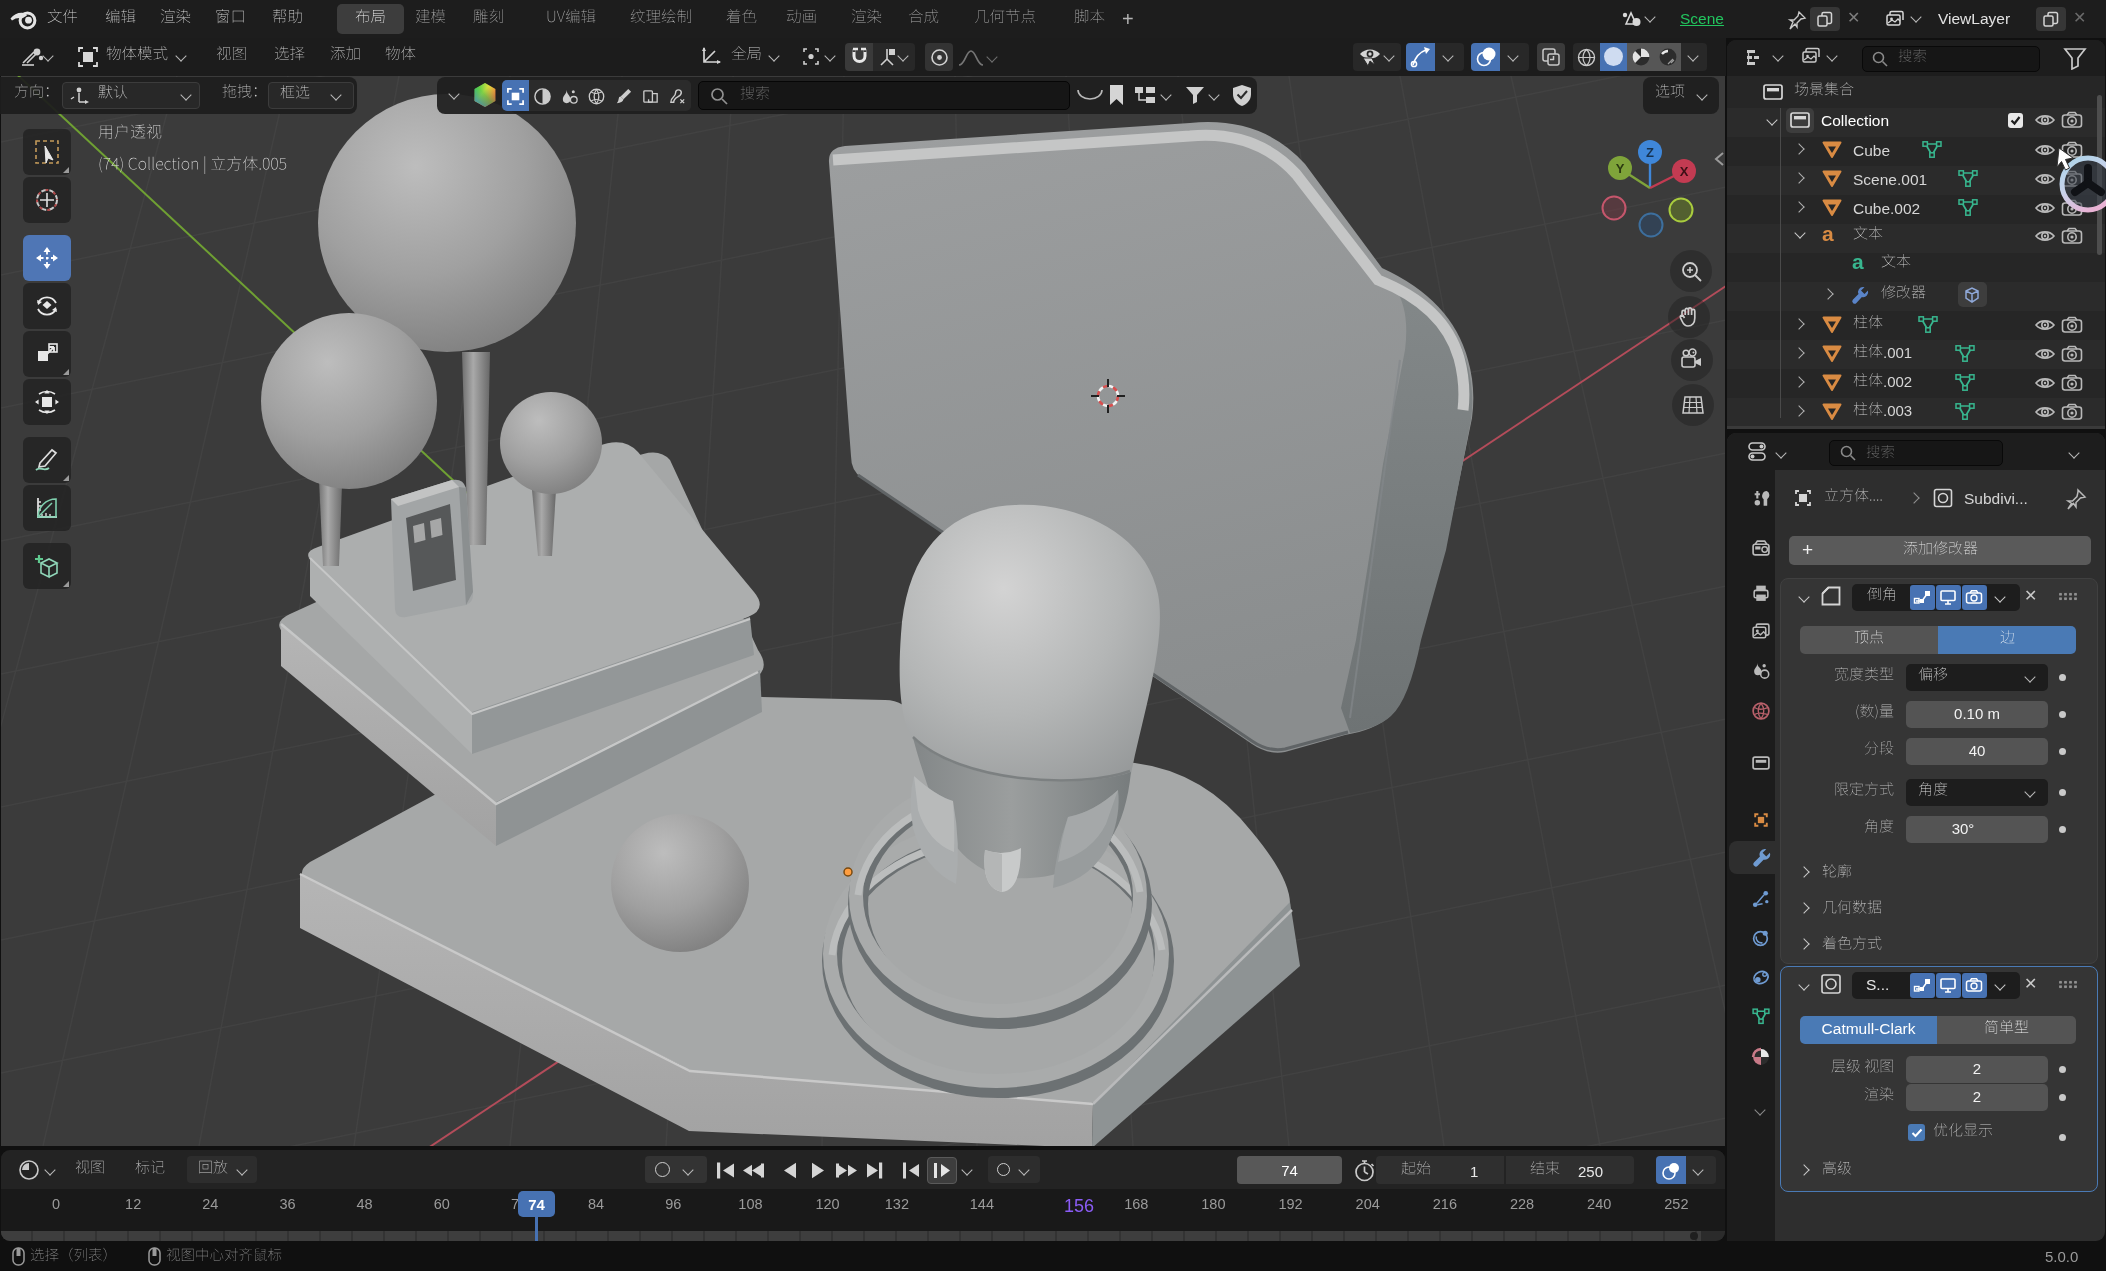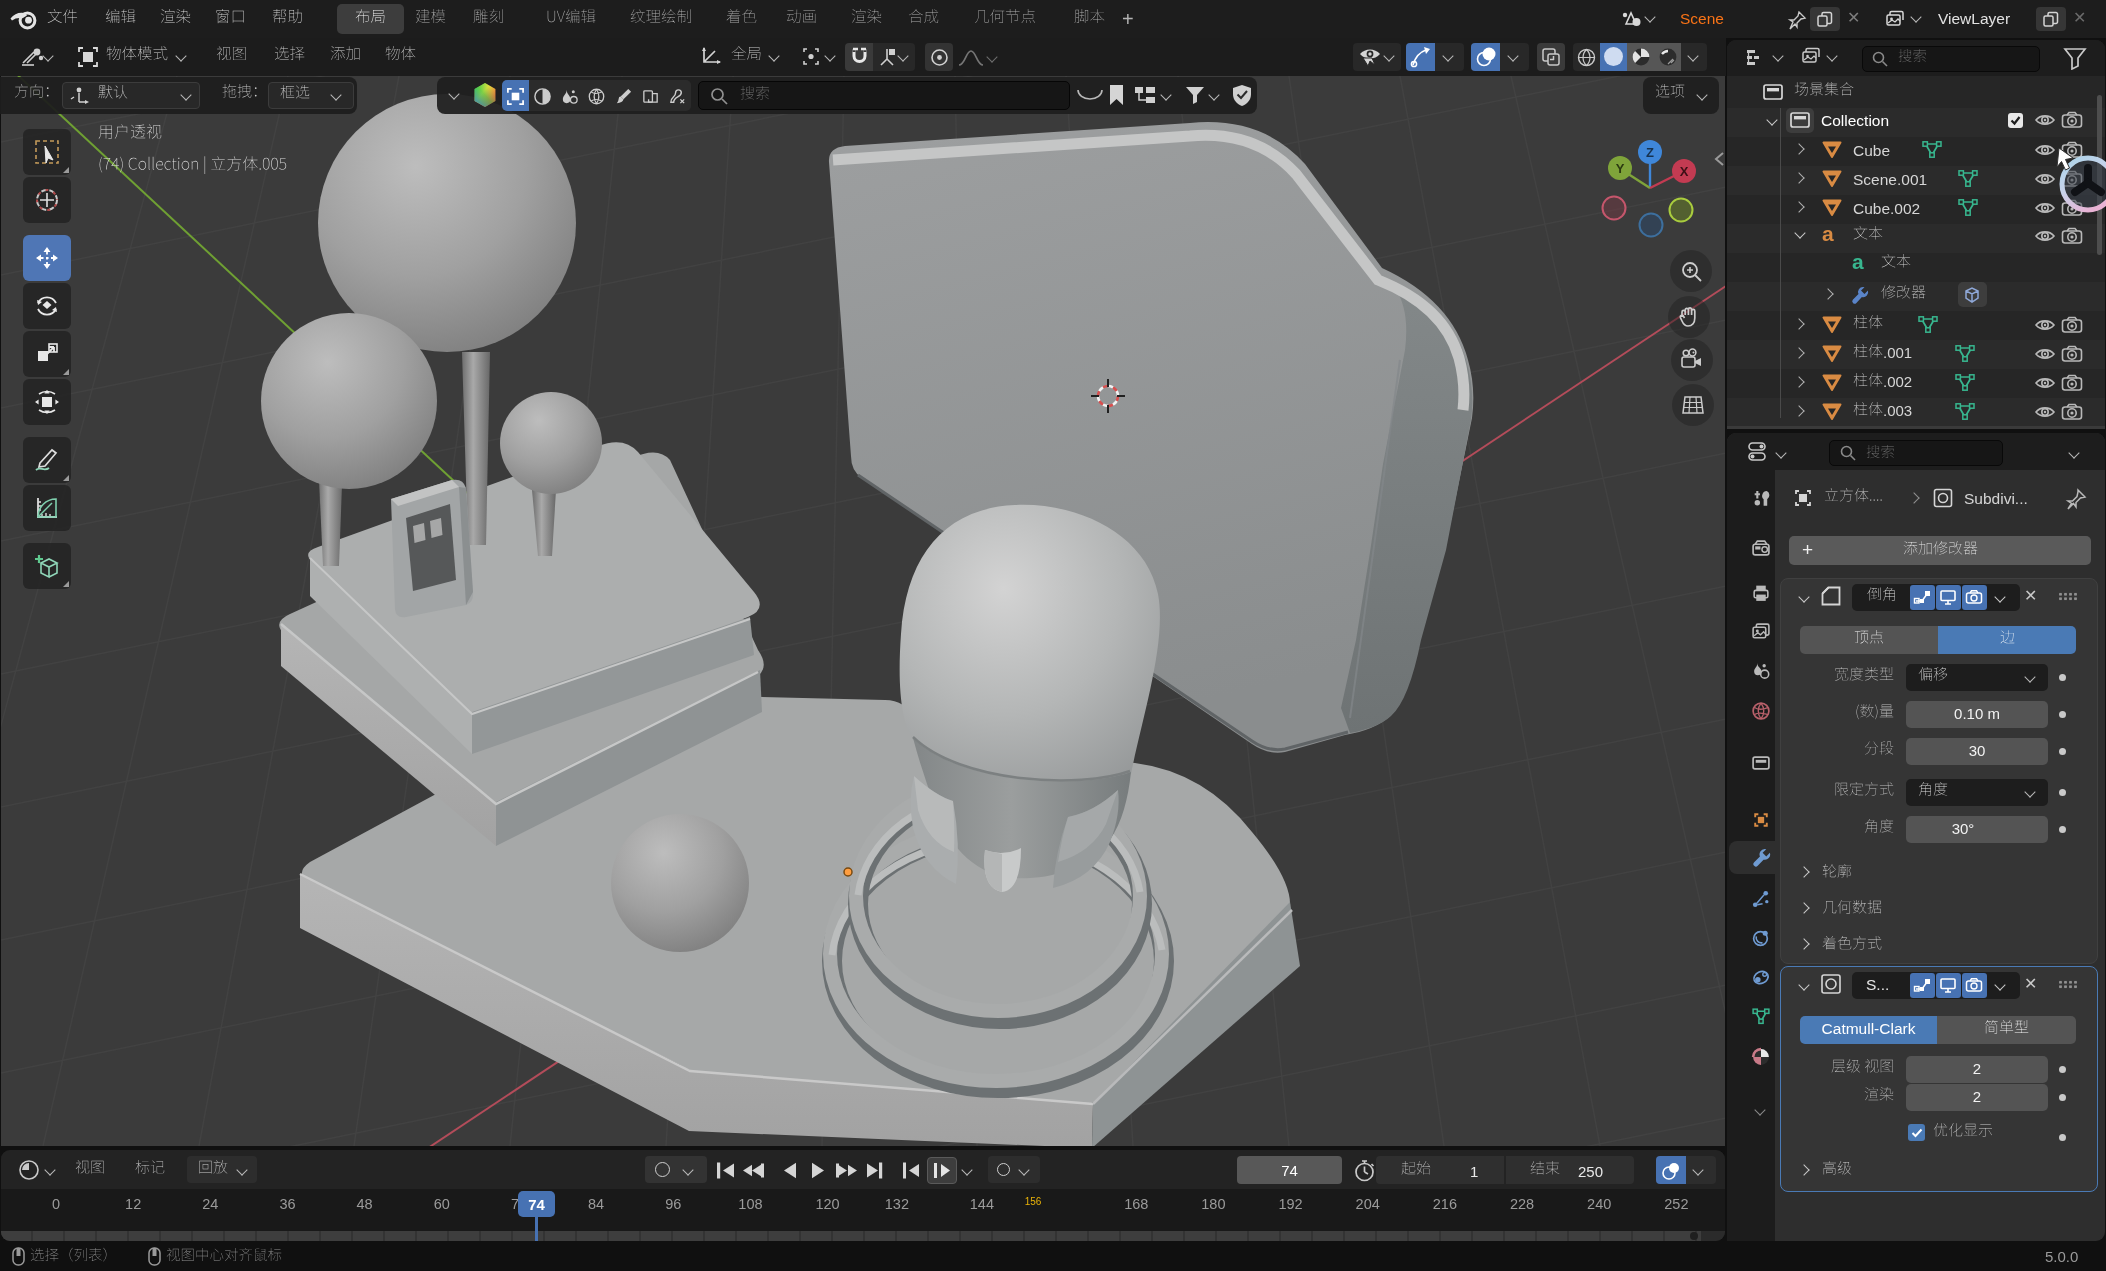--- a/index.html
+++ b/index.html
@@ -352,21 +352,21 @@
           <use href="#u672c" x="1000"></use>
         </g>
       </svg></div>
     <div class="abs" style="left:1122px;top:8px;font-size:20px;color:#b4b4b4;white-space:nowrap;">+</div>
     <svg class="abs" style="left:1618px;top:9px" width="26" height="20" viewBox="0 0 26 20">
 <path d="M8 15 L13 4 L18 15 Z" fill="none" stroke="#d8d8d8" stroke-width="1.6"></path>
 <circle cx="18.5" cy="13" r="4" fill="#d8d8d8"></circle>
       <circle cx="7" cy="6" r="2.2" fill="#d8d8d8"></circle>
     </svg>
     <div class="abs" style="left:1646px;top:13px;width:8.0px;height:8.0px;border-right:1.7px solid #b9b9b9;border-bottom:1.7px solid #b9b9b9;transform:rotate(45deg)"></div>
-    <div class="abs" style="left:1680px;top:10px;font-size:15.5px;color:#f97316;white-space:nowrap;">Scene</div>
+    <div class="abs" style="left:1680px;top:10px;font-size:15.5px;color:#22c55e;white-space:nowrap;text-decoration:underline;">Scene</div>
     <svg class="abs" style="left:1786px;top:9px" width="22" height="22" viewBox="0 0 22 22">
 <path d="M13 3 L19 9 L15 10 L11 14 L11 18 L9 15 L4 20 L7 13 L4 11 L8 11 L12 7 Z" fill="none" stroke="#c9c9c9" stroke-width="1.4"></path>
     </svg>
     <div class="abs" style="left:1810px;top:7px;width:30px;height:24px;background:#363636;border-radius:4px"></div>
     <svg class="abs" style="left:1816px;top:11px" width="18" height="17" viewBox="0 0 18 17">
 <rect x="2" y="5" width="9" height="10" rx="1.5" fill="none" stroke="#d5d5d5" stroke-width="1.5"></rect>
 <path d="M6 5 V3 a1.5 1.5 0 0 1 1.5 -1.5 H14 a1.5 1.5 0 0 1 1.5 1.5 V11 a1.5 1.5 0 0 1 -1.5 1.5 H11" fill="none" stroke="#d5d5d5" stroke-width="1.5"></path>
     </svg>
     <div class="abs" style="left:1847px;top:8px;font-size:16px;color:#7d7d7d;white-space:nowrap;">✕</div>
     <svg class="abs" style="left:1884px;top:9px" width="26" height="20" viewBox="0 0 26 20">
@@ -867,21 +867,21 @@
     <div class="abs" style="left:267.48px;top:1196px;font-size:14.5px;color:#9b9b9b;white-space:nowrap;width:40px;text-align:center">36</div>
     <div class="abs" style="left:344.64px;top:1196px;font-size:14.5px;color:#9b9b9b;white-space:nowrap;width:40px;text-align:center">48</div>
     <div class="abs" style="left:421.79999999999995px;top:1196px;font-size:14.5px;color:#9b9b9b;white-space:nowrap;width:40px;text-align:center">60</div>
     <div class="abs" style="left:498.96000000000004px;top:1196px;font-size:14.5px;color:#9b9b9b;white-space:nowrap;width:40px;text-align:center">72</div>
     <div class="abs" style="left:576.12px;top:1196px;font-size:14.5px;color:#9b9b9b;white-space:nowrap;width:40px;text-align:center">84</div>
     <div class="abs" style="left:653.28px;top:1196px;font-size:14.5px;color:#9b9b9b;white-space:nowrap;width:40px;text-align:center">96</div>
     <div class="abs" style="left:730.4399999999999px;top:1196px;font-size:14.5px;color:#9b9b9b;white-space:nowrap;width:40px;text-align:center">108</div>
     <div class="abs" style="left:807.5999999999999px;top:1196px;font-size:14.5px;color:#9b9b9b;white-space:nowrap;width:40px;text-align:center">120</div>
     <div class="abs" style="left:884.76px;top:1196px;font-size:14.5px;color:#9b9b9b;white-space:nowrap;width:40px;text-align:left">132</div>
     <div class="abs" style="left:961.92px;top:1196px;font-size:14.5px;color:#9b9b9b;white-space:nowrap;width:40px;text-align:center">144</div>
-    <div class="abs" style="left:1013px;top:1196px;font-size:10px;color:#eab308;white-space:nowrap;width:40px;text-align:center">156</div>
+    <div class="abs" style="left:1059px;top:1196px;font-size:18px;color:#8b5cf6;white-space:nowrap;width:40px;text-align:center">156</div>
     <div class="abs" style="left:1116.24px;top:1196px;font-size:14.5px;color:#9b9b9b;white-space:nowrap;width:40px;text-align:center">168</div>
     <div class="abs" style="left:1193.3999999999999px;top:1196px;font-size:14.5px;color:#9b9b9b;white-space:nowrap;width:40px;text-align:center">180</div>
     <div class="abs" style="left:1270.56px;top:1196px;font-size:14.5px;color:#9b9b9b;white-space:nowrap;width:40px;text-align:center">192</div>
     <div class="abs" style="left:1347.72px;top:1196px;font-size:14.5px;color:#9b9b9b;white-space:nowrap;width:40px;text-align:center">204</div>
     <div class="abs" style="left:1424.8799999999999px;top:1196px;font-size:14.5px;color:#9b9b9b;white-space:nowrap;width:40px;text-align:center">216</div>
     <div class="abs" style="left:1502.04px;top:1196px;font-size:14.5px;color:#9b9b9b;white-space:nowrap;width:40px;text-align:center">228</div>
     <div class="abs" style="left:1579.1999999999998px;top:1196px;font-size:14.5px;color:#9b9b9b;white-space:nowrap;width:40px;text-align:center">240</div>
     <div class="abs" style="left:1656.36px;top:1196px;font-size:14.5px;color:#9b9b9b;white-space:nowrap;width:40px;text-align:center">252</div>
     <div class="abs" style="left:1px;top:1231px;width:1700px;height:10px;background:repeating-linear-gradient(90deg,#3e3e3e 0 30px,#333 30px 32px);border-radius:0 0 0 9px"></div>
     <div class="abs" style="left:1690px;top:1232px;width:8px;height:8px;border-radius:50%;background:#1f1f1f"></div>
@@ -1389,21 +1389,21 @@
     <div class="abs" style="left:1906px;top:701px;width:142px;height:27px;background:#545454;border-radius:5px"></div>
     <div class="abs" style="left:1906px;top:705px;font-size:15px;color:#f2f2f2;white-space:nowrap;width:142px;text-align:center">0.10 m</div>
     <div class="abs" style="left:2059px;top:711px;width:7px;height:7px;border-radius:50%;background:#c9c9c9"></div>
     <div class="abs" style="left:1864.0px;top:739.4px;"><svg class="ct " width="30" height="19" viewBox="0 0 30 19" style="margin:0px 0 0 0px">
         <g fill="#c6c6c6" transform="translate(0,14.5) scale(0.01500,-0.01500)">
           <use href="#u5206" x="0"></use>
           <use href="#u6bb5" x="1000"></use>
         </g>
       </svg></div>
     <div class="abs" style="left:1906px;top:738px;width:142px;height:27px;background:#545454;border-radius:5px"></div>
-    <div class="abs" style="left:1906px;top:742px;font-size:15px;color:#f2f2f2;white-space:nowrap;width:142px;text-align:center">30</div>
+    <div class="abs" style="left:1906px;top:742px;font-size:15px;color:#f2f2f2;white-space:nowrap;width:142px;text-align:center">40</div>
     <div class="abs" style="left:2059px;top:748px;width:7px;height:7px;border-radius:50%;background:#c9c9c9"></div>
     <div class="abs" style="left:1834.0px;top:780.4px;"><svg class="ct " width="60" height="19" viewBox="0 0 60 19" style="margin:0px 0 0 0px">
         <g fill="#c6c6c6" transform="translate(0,14.5) scale(0.01500,-0.01500)">
           <use href="#u9650" x="0"></use>
           <use href="#u5b9a" x="1000"></use>
           <use href="#u65b9" x="2000"></use>
           <use href="#u5f0f" x="3000"></use>
         </g>
       </svg></div>
     <div class="abs" style="left:1906px;top:779px;width:142px;height:27px;background:#1d1d1d;border-radius:5px"></div>

